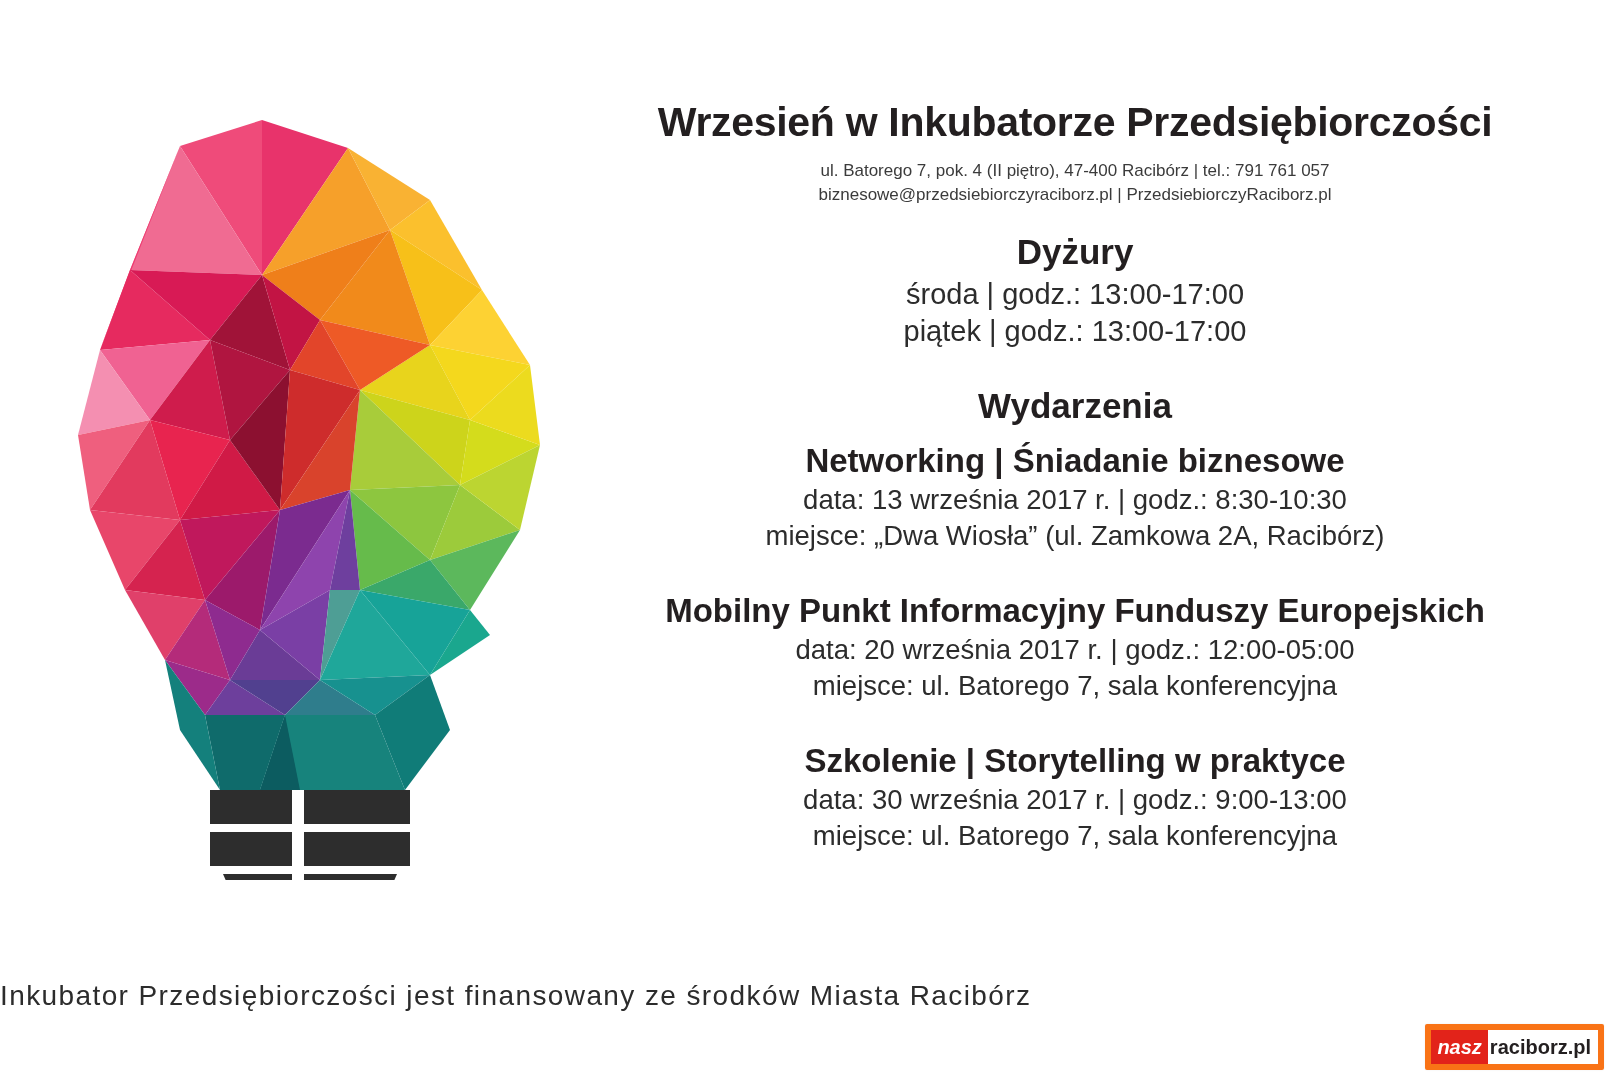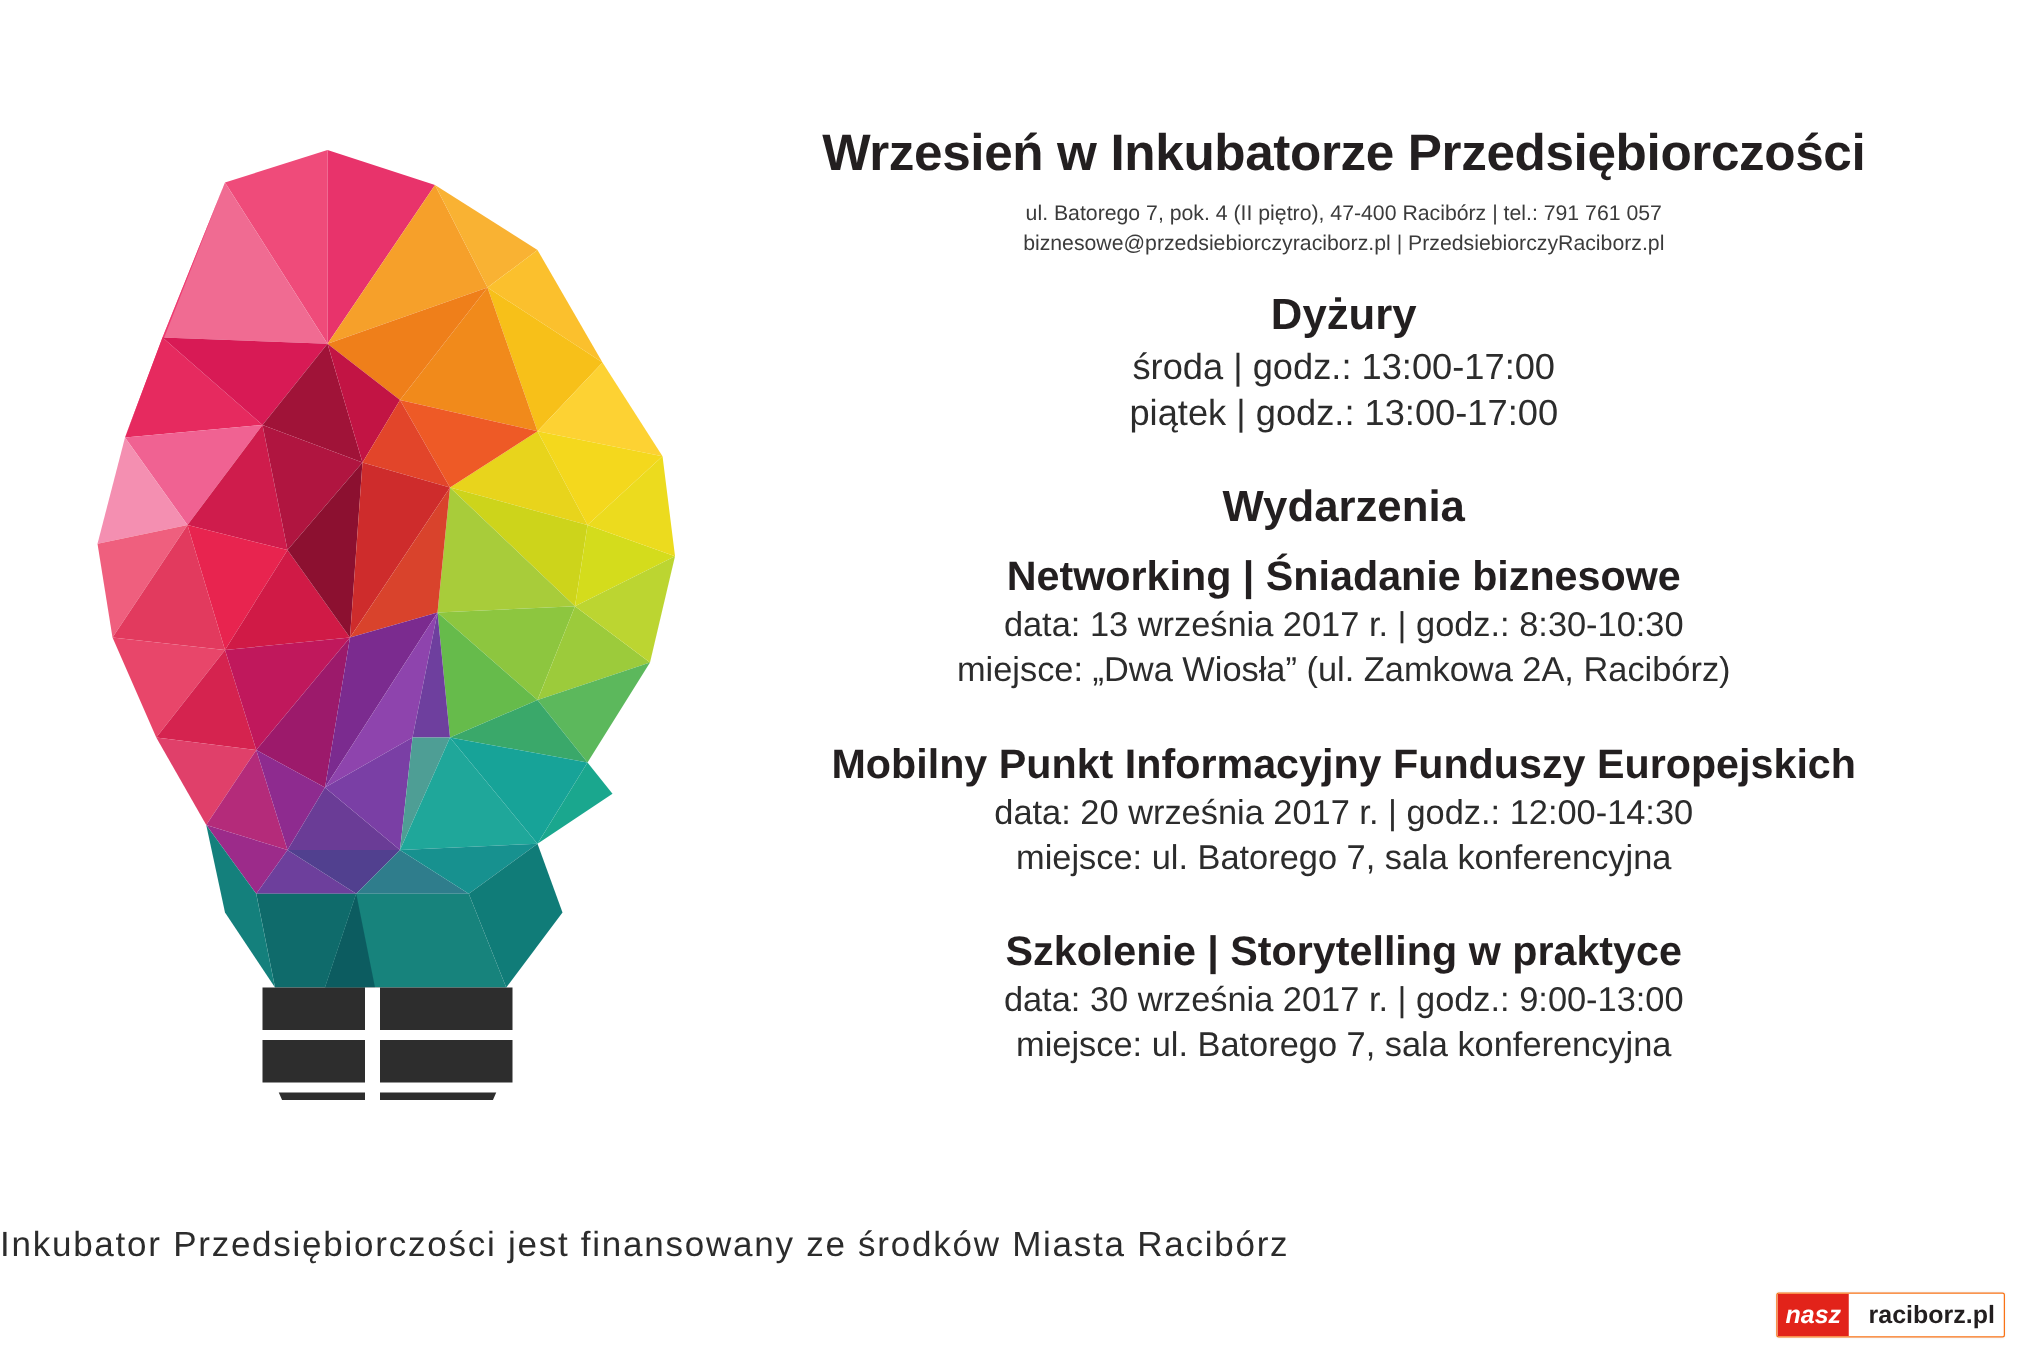--- a/index.html
+++ b/index.html
@@ -103,42 +103,42 @@
   }
 
   
   .watermark {
     position: absolute;
     right: 14px;
     bottom: 10px;
     display: flex;
     align-items: stretch;
     height: 34px;
-    border: 1px solid #f97316;
+    border: 6px solid #f97316;
     background: #ffffff;
     border-radius: 2px;
     overflow: hidden;
     box-shadow: 0 0 2px rgba(0,0,0,0.08);
   }
   .watermark .wm-red {
     background: #e2231a;
     color: #ffffff;
     font-size: 20px;
     font-weight: bold;
     font-style: italic;
     padding: 0 6px;
     display: flex;
     align-items: center;
     line-height: 1;
   }
   .watermark .wm-black {
     color: #231f20;
     font-size: 20px;
     font-weight: bold;
-    padding: 0 7px 0 16px;
+    padding: 0 7px 0 2px;
     display: flex;
     align-items: center;
     line-height: 1;
   }
 </style>
 </head>
 <body>
 
 <div class="bulb-wrap">
   <svg class="bulb-svg" viewBox="0 0 540 790" xmlns="http://www.w3.org/2000/svg">
@@ -241,21 +241,21 @@
   <h2 class="section-head wydarzenia">Wydarzenia</h2>
 
   <div class="event">
     <div class="event-title">Networking | Śniadanie biznesowe</div>
     <div class="event-line">data: 13 września 2017 r.  |  godz.: 8:30-10:30</div>
     <div class="event-line">miejsce: „Dwa Wiosła” (ul. Zamkowa 2A, Racibórz)</div>
   </div>
 
   <div class="event">
     <div class="event-title">Mobilny Punkt Informacyjny Funduszy Europejskich</div>
-    <div class="event-line">data: 20 września 2017 r.  |  godz.: 12:00-14:30</div>
+    <div class="event-line">data: 20 września 2017 r.  |  godz.: 12:00-05:00</div>
     <div class="event-line">miejsce: ul. Batorego 7, sala konferencyjna</div>
   </div>
 
   <div class="event">
     <div class="event-title">Szkolenie | Storytelling w praktyce</div>
     <div class="event-line">data: 30 września 2017 r.  |  godz.: 9:00-13:00</div>
     <div class="event-line">miejsce: ul. Batorego 7, sala konferencyjna</div>
   </div>
 
 </div>

